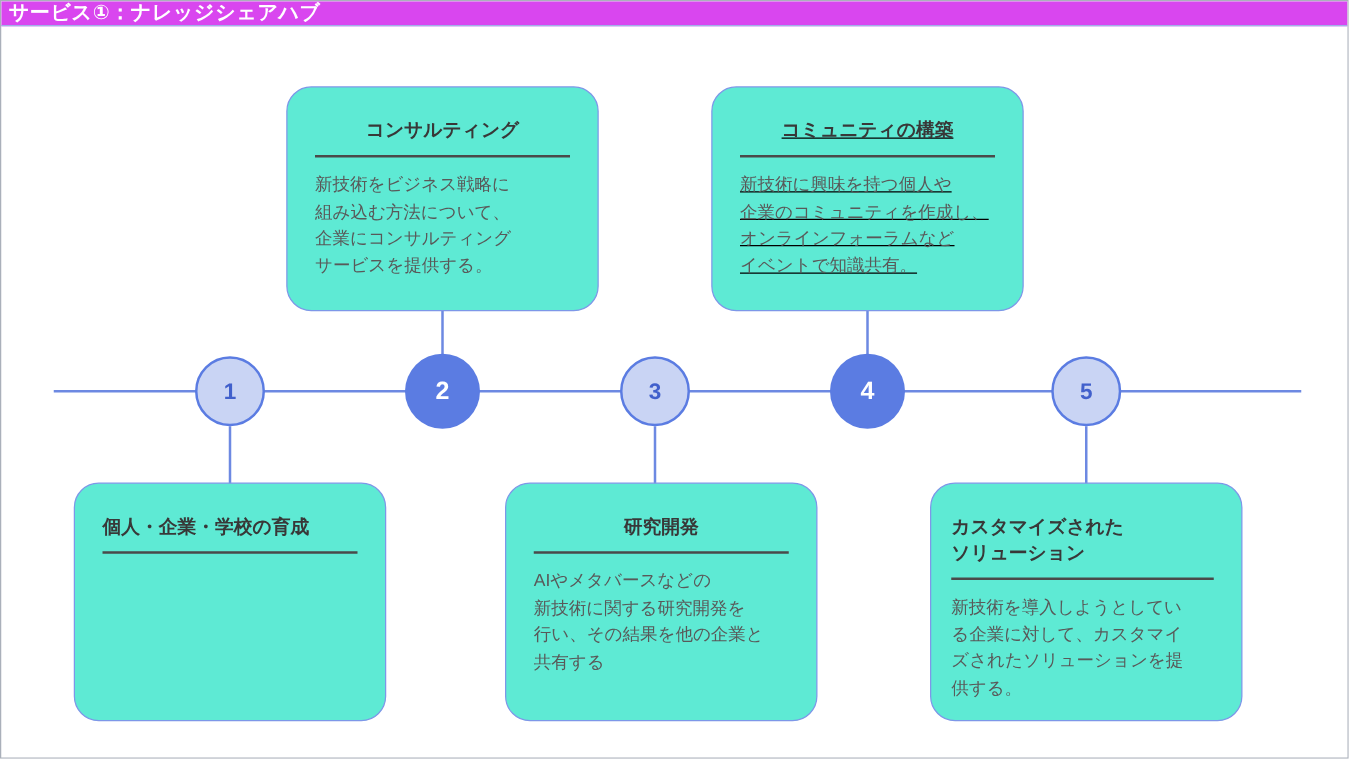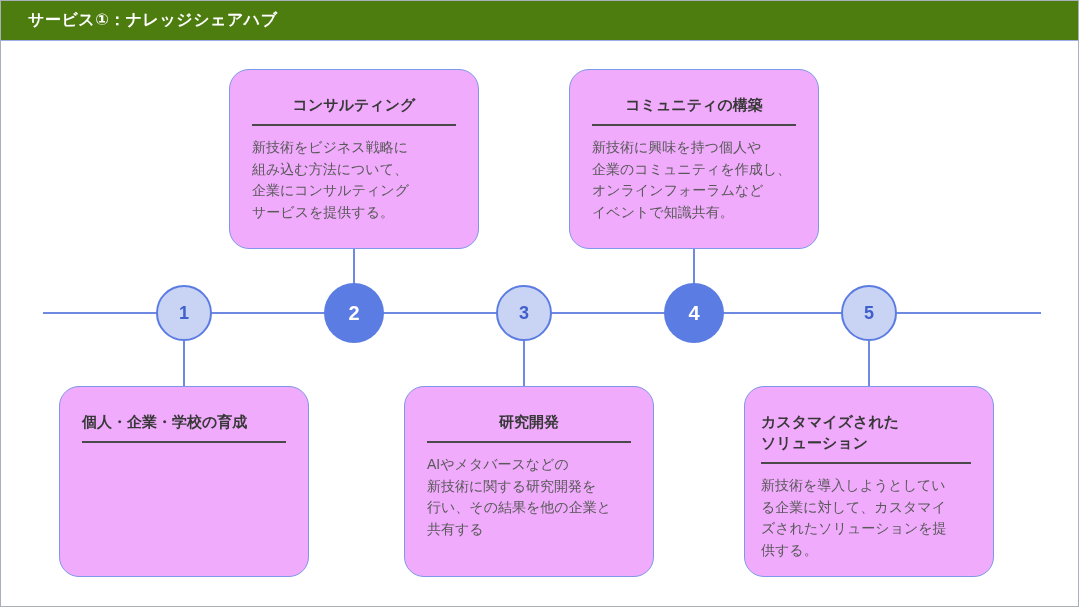--- a/index.html
+++ b/index.html
@@ -10,25 +10,25 @@
   }
   .canvas {
     position: relative;
     width: 1079px; height: 607px;
     background: #ffffff;
     border: 1px solid #aab0ba;
     overflow: hidden;
   }
   .header {
     position: absolute; top: 0; left: 0; right: 0;
-    height: 40px;
-    background: #4d7c0f;
+    height: 20px;
+    background: #d946ef;
     border-bottom: 1px solid #9fb0e8;
     display: flex; align-items: center;
-    padding-left: 27px;
+    padding-left: 6px;
   }
   .header-title {
     color: #ffffff;
     font-size: 16px;
     font-weight: bold;
     letter-spacing: 0.5px;
   }
   
   .tl-line {
     position: absolute;
@@ -57,21 +57,21 @@
   .node.dark {
     width: 60px; height: 60px;
     background: #5b7ce2;
     color: #ffffff;
     font-size: 20px;
   }
   
   .card {
     position: absolute;
     width: 250px;
-    background: #f0abfc;
+    background: #5eead4;
     border: 1px solid #7e97e8;
     border-radius: 20px;
     padding: 24px 22px 0 22px;
   }
   .card.top { height: 180px; }
   .card.bottom { height: 191px; }
   .card-title {
     font-size: 15px;
     font-weight: bold;
     color: #383838;
@@ -127,21 +127,21 @@
 
   <div class="card top" style="left:228px; top:68px;">
     <div class="card-title center">コンサルティング</div>
     <hr class="card-rule">
     <div class="card-body">新技術をビジネス戦略に
 組み込む方法について、
 企業にコンサルティング
 サービスを提供する。</div>
   </div>
 
-  <div class="card top" style="left:568px; top:68px;">
+  <div class="card top" style="left:568px; top:68px;text-decoration:underline;">
     <div class="card-title center">コミュニティの構築</div>
     <hr class="card-rule">
     <div class="card-body">新技術に興味を持つ個人や
 企業のコミュニティを作成し、
 オンラインフォーラムなど
 イベントで知識共有。</div>
   </div>
 
   <div class="card bottom" style="left:58px; top:385px;">
     <div class="card-title">個人・企業・学校の育成</div>

